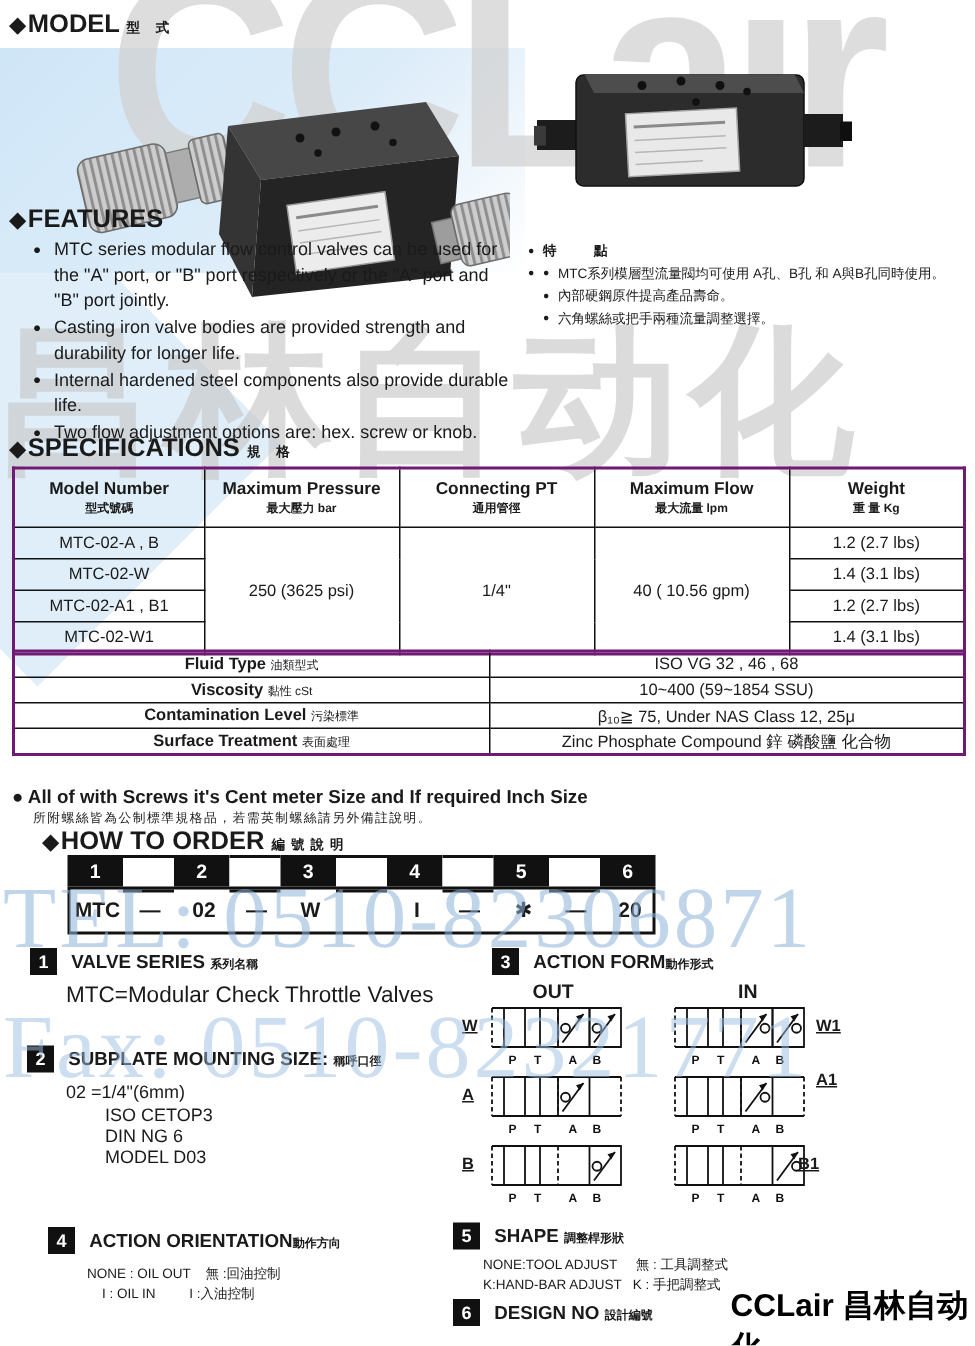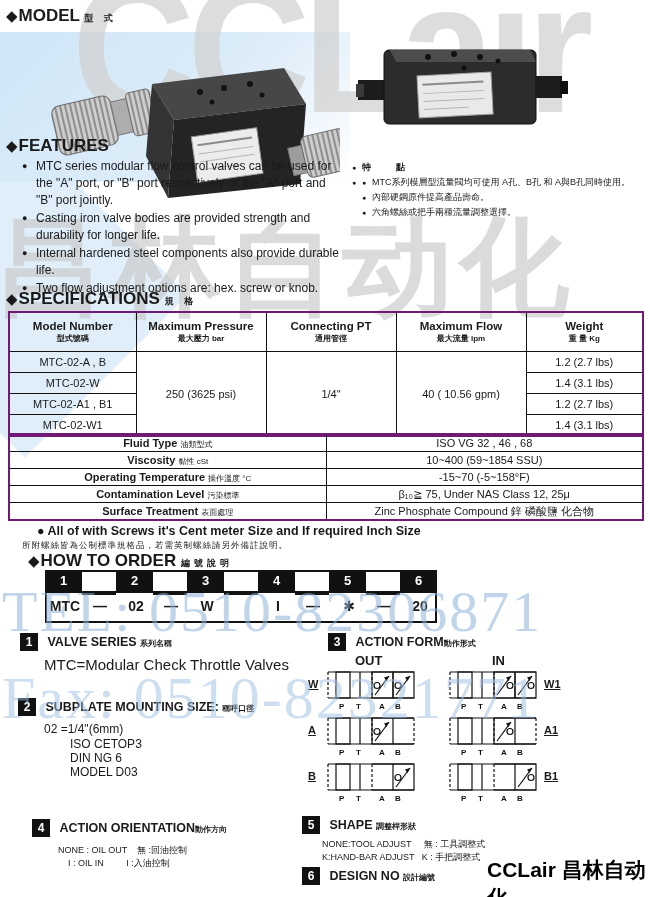--- a/index.html
+++ b/index.html
@@ -216,35 +216,31 @@
       <tbody id="props-body">
           <tr>
             <td class="lbl" style="height: 16px;"><span class="en">Fluid Type</span> <span class="zh">油類型式</span></td>
             <td>ISO VG 32 , 46 , 68</td>
           </tr>
           <tr>
             <td class="lbl" style="height: 16px;"><span class="en">Viscosity</span> <span class="zh">黏性  cSt</span></td>
             <td>10~400 (59~1854 SSU)</td>
           </tr>
           <tr>
-            <td class="lbl" style="height: 16px;"><span class="en">Operating Temperature</span> <span class="zh">操作溫度  °C</span></td>
-            <td>-15~70 (-5~158°F)</td>
-          </tr>
-          <tr>
             <td class="lbl" style="height: 16px;"><span class="en">Contamination Level</span> <span class="zh">污染標準</span></td>
             <td>β₁₀≧ 75, Under NAS Class 12, 25μ</td>
           </tr>
           <tr>
             <td class="lbl" style="height: 16px;"><span class="en">Surface Treatment</span> <span class="zh">表面處理</span></td>
             <td>Zinc Phosphate Compound  鋅 磷酸鹽 化合物</td>
           </tr>
         </tbody>
     </table>
 
-    <div class="abs note-en" style="left:8px;top:524px;margin-left:29px;">
+    <div class="abs note-en" style="left:8px;top:524px;">
       <span>●</span> <span>All of with Screws it's Cent meter Size and If required Inch Size</span>
     </div>
     <div class="abs note-zh" style="left:22px;top:540px;">所附螺絲皆為公制標準規格品，若需英制螺絲請另外備註說明。</div>
 
     <div class="abs hdr" style="left:28px;top:551px;">
       <span class="dia">◆</span><span>HOW TO  ORDER</span>
       <span class="zh">編號說明</span>
     </div>
     <div class="obar" style="left:45px;top:570px;" id="order-bar">
         <div class="obox">1</div>
@@ -362,21 +358,21 @@
               <polygon points="63,8 58,9.5 60.5,13" fill="#111"></polygon>
               <circle cx="62" cy="17.5" r="3" stroke="#111" stroke-width="1.2" fill="none"></circle>
               <line x1="67" y1="4" x2="88" y2="4" stroke="#111" stroke-width="1.2" fill="none"></line>
               <line x1="67" y1="30" x2="88" y2="30" stroke="#111" stroke-width="1.2" fill="none"></line>
               <line x1="88" y1="4" x2="88" y2="30" stroke="#111" stroke-width="1.2" stroke-dasharray="3,2" fill="none"></line>
     <text x="13" y="41" font-size="8" font-weight="bold" fill="#111">P</text>
     <text x="30" y="41" font-size="8" font-weight="bold" fill="#111">T</text>
     <text x="53" y="41" font-size="8" font-weight="bold" fill="#111">A</text>
     <text x="69" y="41" font-size="8" font-weight="bold" fill="#111">B</text>
   </svg></span>
-          <span class="diag-label abs" style="left:236px;top:10px;">A1</span>
+          <span class="diag-label abs" style="left:236px;top:0;">A1</span>
         </div>
         <div class="abs" style="left: 308px; top: 760px; width: 340px; height: 46px;">
           <span class="diag-label abs" style="left:0;top:10px;">B</span>
           <span class="abs" style="left:18px;top:0;"><svg width="96" height="44" viewBox="0 0 96 44">
     <line x1="2" y1="4" x2="88" y2="4" stroke="#111" stroke-width="1.2" fill="none"></line>
     <line x1="2" y1="30" x2="88" y2="30" stroke="#111" stroke-width="1.2" fill="none"></line>
     <line x1="2" y1="4" x2="2" y2="30" stroke="#111" stroke-width="1.2" stroke-dasharray="3,2" fill="none"></line>
     <rect x="10" y="4" width="14" height="26" stroke="#111" stroke-width="1.2" fill="none"></rect>
     <line x1="34" y1="4" x2="34" y2="30" stroke="#111" stroke-width="1.2" fill="none"></line>
     <line x1="46" y1="4" x2="46" y2="30" stroke="#111" stroke-width="1.2" stroke-dasharray="3,2" fill="none"></line>
@@ -402,21 +398,21 @@
               <line x1="70" y1="27" x2="84" y2="8" stroke="#111" stroke-width="1.2" fill="none"></line>
               <polygon points="84,8 79,9.5 81.5,13" fill="#111"></polygon>
               <circle cx="83" cy="17.5" r="3" stroke="#111" stroke-width="1.2" fill="none"></circle>
               <line x1="46" y1="4" x2="67" y2="4" stroke="#111" stroke-width="1.2" fill="none"></line>
               <line x1="46" y1="30" x2="67" y2="30" stroke="#111" stroke-width="1.2" fill="none"></line>
     <text x="13" y="41" font-size="8" font-weight="bold" fill="#111">P</text>
     <text x="30" y="41" font-size="8" font-weight="bold" fill="#111">T</text>
     <text x="53" y="41" font-size="8" font-weight="bold" fill="#111">A</text>
     <text x="69" y="41" font-size="8" font-weight="bold" fill="#111">B</text>
   </svg></span>
-          <span class="diag-label abs" style="left:236px;top:10px;">B1</span>
+          <span class="diag-label abs" style="left:224px;top:10px;">B1</span>
         </div>
       </div>
 
     <div class="abs" style="left:18px;top:697px;">
       <span class="numbox">2</span>
       <span class="sect-title"><span>SUBPLATE MOUNTING SIZE:</span> <span class="zh">稱呼口徑</span></span>
       <div style="font-size:12px;margin:6px 0 0 26px;">02 =1/4"(6mm)</div>
       <div id="s2-lines" style="font-size:12px;margin:1px 0 0 52px;line-height:14px;">
           <div>ISO CETOP3</div>
           <div>DIN NG 6</div>

